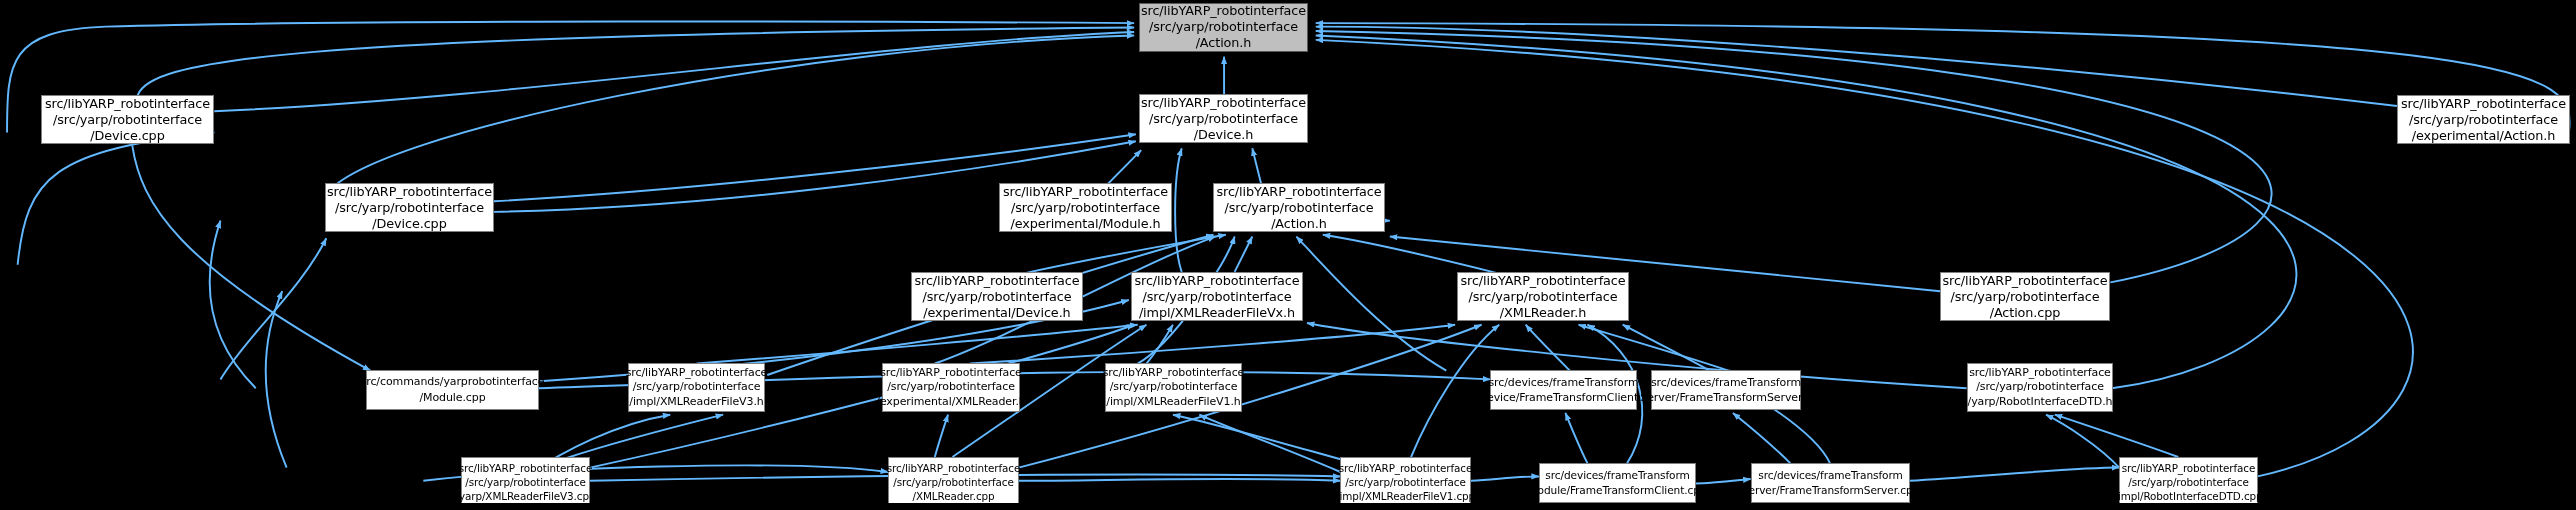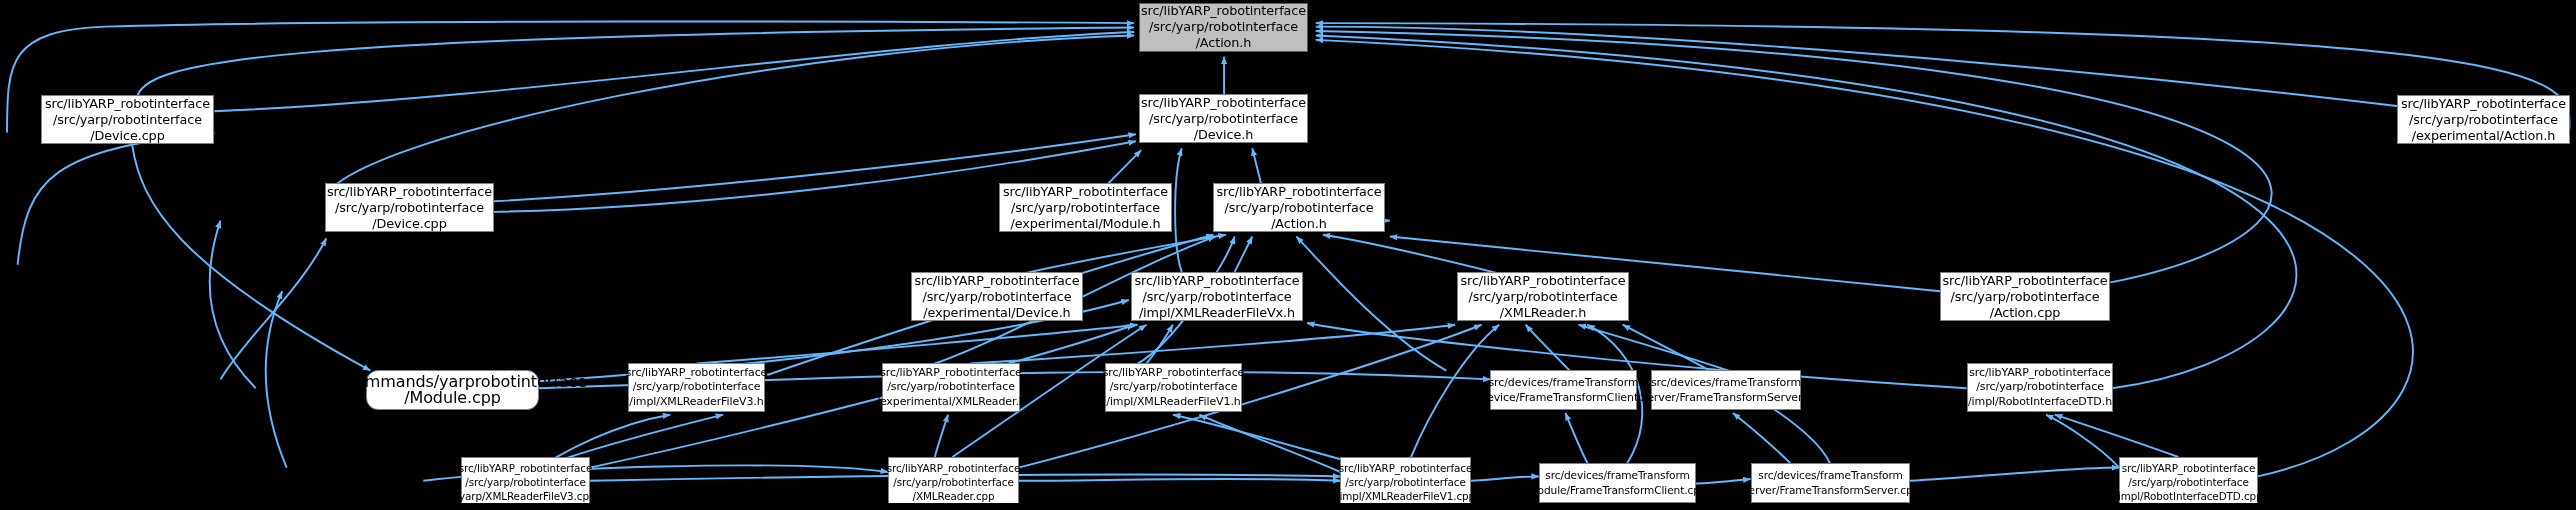--- a/index.html
+++ b/index.html
@@ -193,21 +193,21 @@
     <span class="ln c">/src/yarp/robotinterface</span>
     <span class="ln c">/XMLReader.h</span>
   </div>
 
   <div class="node" style="left:1940px;top:272px;width:170px;height:49px;">
     <span class="ln c">src/libYARP_robotinterface</span>
     <span class="ln c">/src/yarp/robotinterface</span>
     <span class="ln c">/Action.cpp</span>
   </div>
 
-  <div class="node" style="left:366px;top:370px;width:173px;height:40px;font-size:16px;border-radius:12px;">
+  <div class="node" style="left:366px;top:370px;width:173px;height:40px;font-size:11px;">
     <span class="ln c">src/commands/yarprobotinterface</span>
     <span class="ln c">/Module.cpp</span>
   </div>
 
   <div class="node" style="left:628px;top:363px;width:137px;height:49px;font-size:11px;line-height:14.6px;">
     <span class="ln c">src/libYARP_robotinterface</span>
     <span class="ln c">/src/yarp/robotinterface</span>
     <span class="ln c">/impl/XMLReaderFileV3.h</span>
   </div>
 
@@ -229,21 +229,21 @@
   </div>
 
   <div class="node" style="left:1651px;top:370px;width:150px;height:40px;font-size:11px;line-height:15px;">
     <span class="ln c">src/devices/frameTransform</span>
     <span class="ln c">Server/FrameTransformServer.h</span>
   </div>
 
   <div class="node" style="left:1967px;top:363px;width:146px;height:49px;font-size:11px;line-height:14.6px;">
     <span class="ln c">src/libYARP_robotinterface</span>
     <span class="ln c">/src/yarp/robotinterface</span>
-    <span class="ln c">/impl/RobotInterfaceDTD.h</span>
+    <span class="ln c">/yarp/RobotInterfaceDTD.h</span>
   </div>
 
   <div class="node" style="left:461px;top:457px;width:129px;height:49px;font-size:10.4px;line-height:14px;">
     <span class="ln c">src/libYARP_robotinterface</span>
     <span class="ln c">/src/yarp/robotinterface</span>
     <span class="ln c">/yarp/XMLReaderFileV3.cpp</span>
   </div>
 
   <div class="node" style="left:888px;top:457px;width:131px;height:49px;font-size:10.4px;line-height:14px;">
     <span class="ln c">src/libYARP_robotinterface</span>

